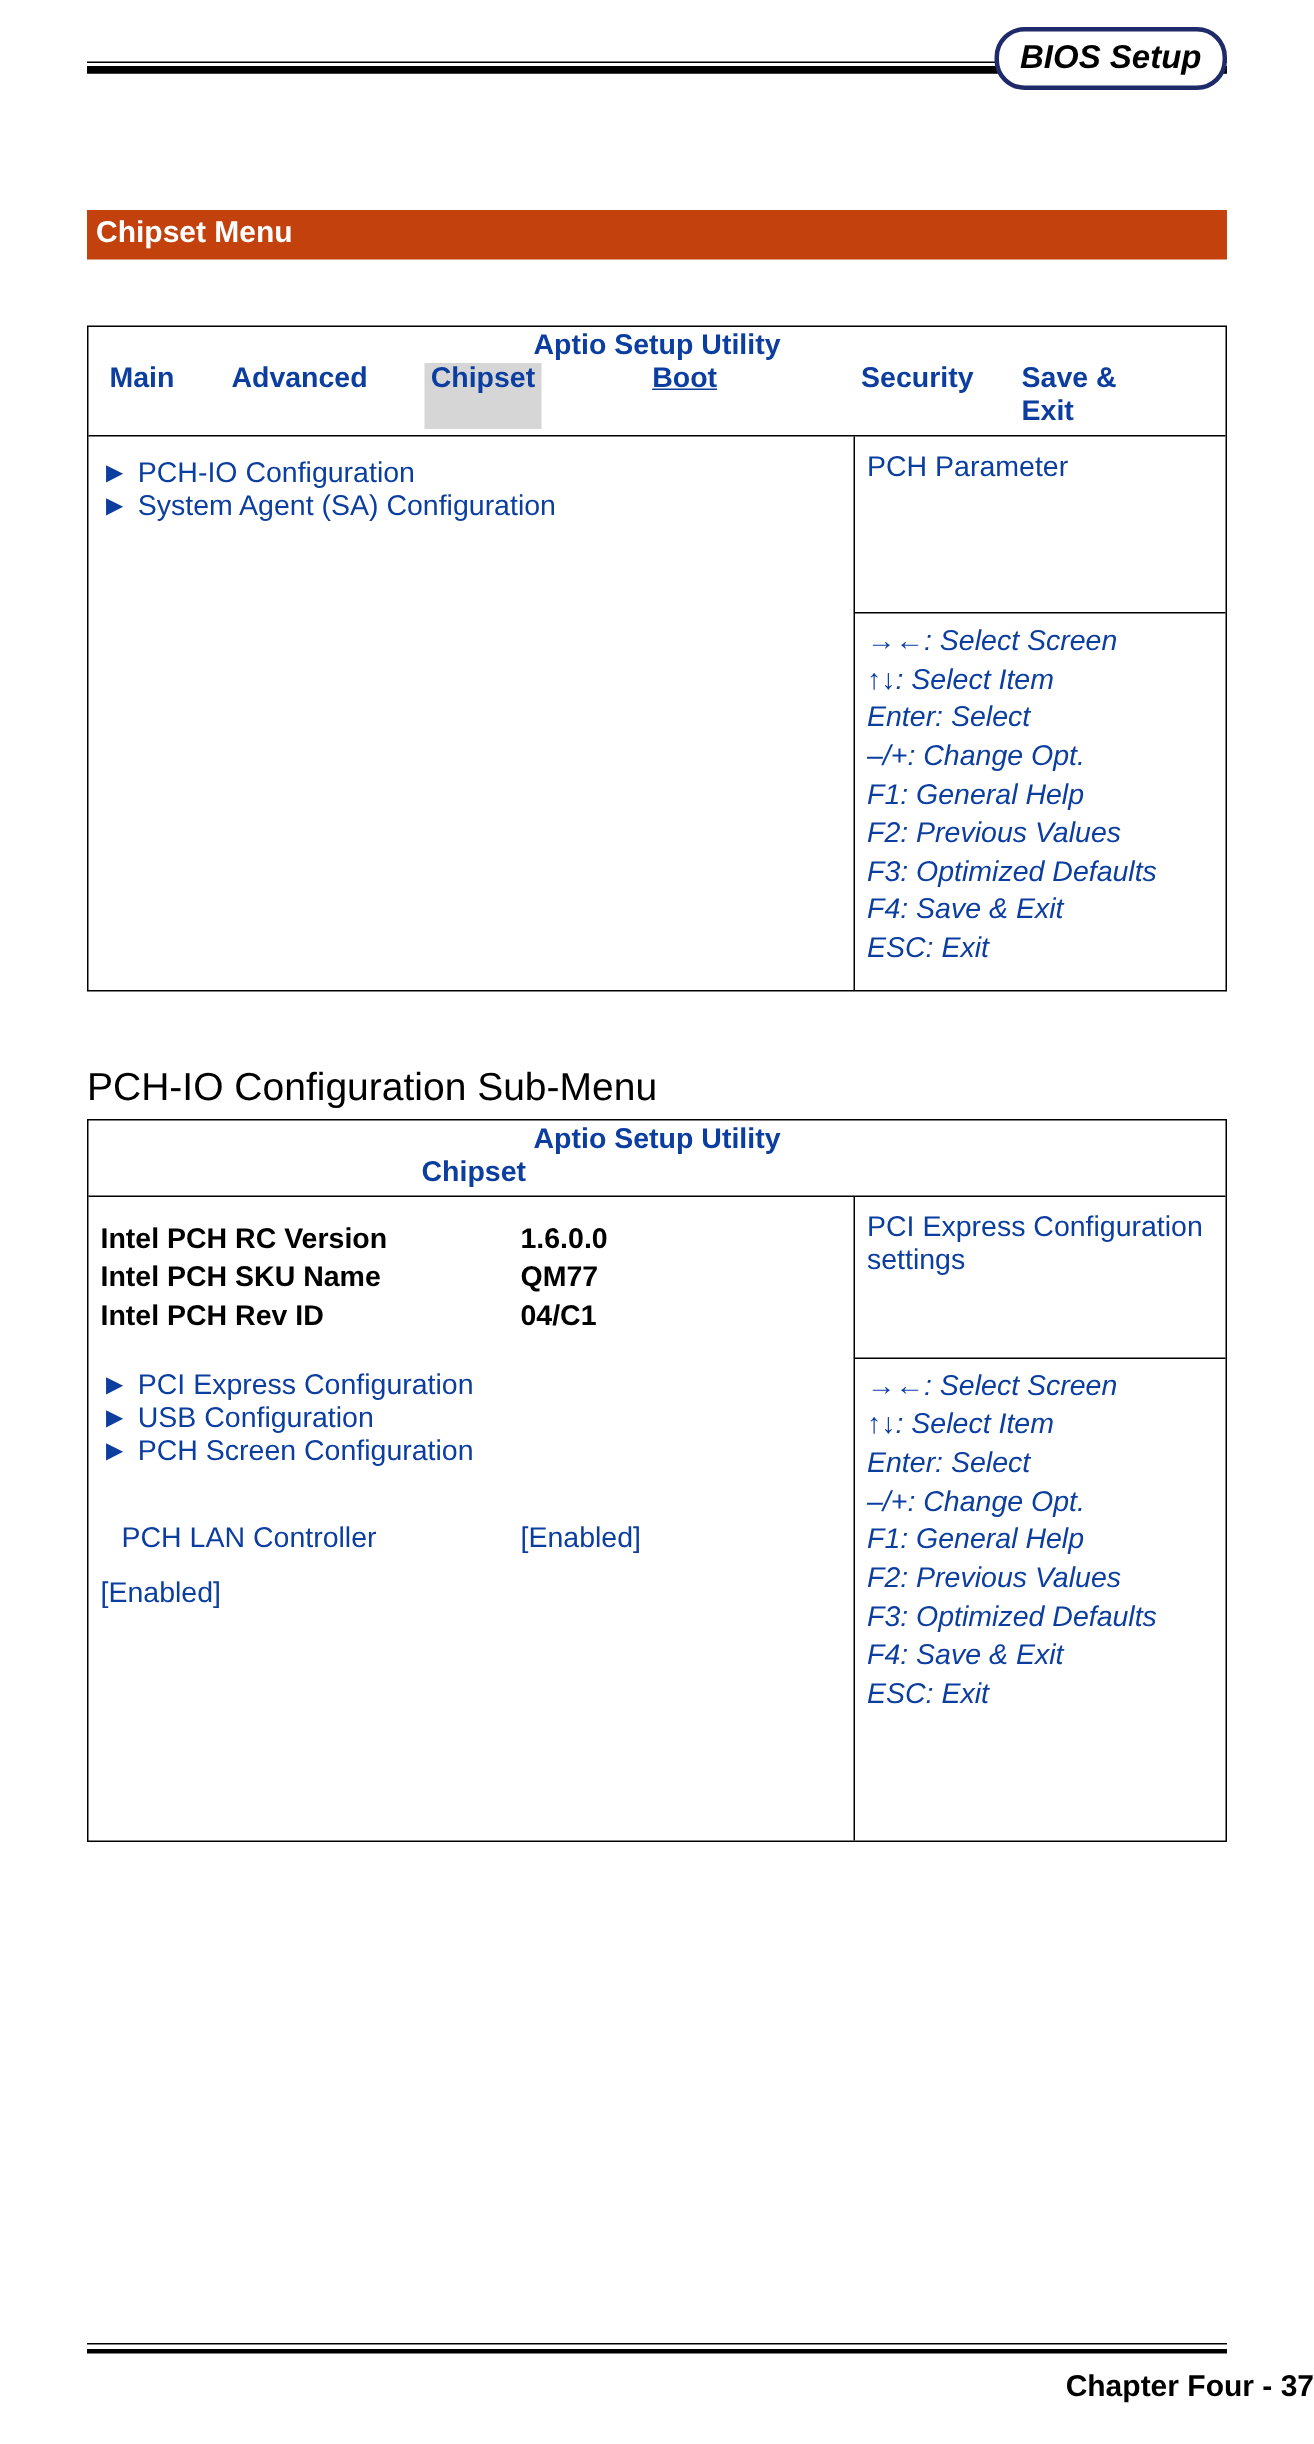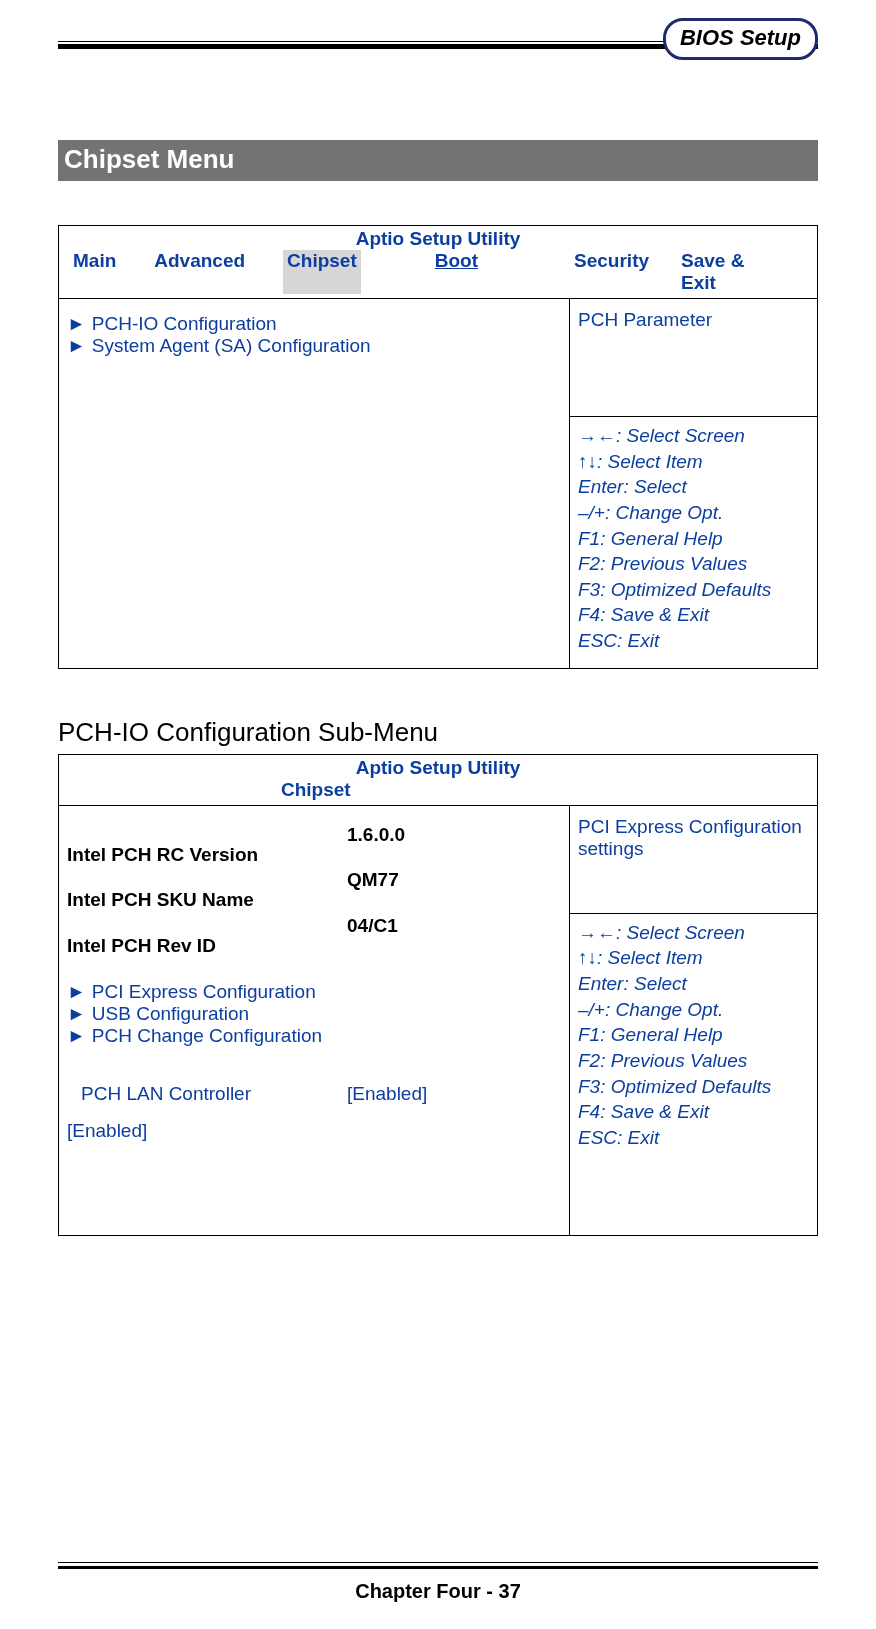--- a/index.html
+++ b/index.html
@@ -41,24 +41,24 @@
       border-radius: 20px;
       padding: 4px 14px 6px 14px;
       font-weight: bold;
       font-style: italic;
       font-size: 22px;
       color: #000;
       z-index: 2;
     }
     .section-title-bar {
       margin-top: 74px;
-      background: #737373;
+      background: #c2410c;
       color: #fff;
       font-weight: bold;
-      font-size: 26px;
+      font-size: 20px;
       padding: 4px 6px 6px 6px;
     }
     .panel {
       margin-top: 44px;
       border: 1.5px solid #000;
       font-size: 19px;
     }
     .panel-title {
       text-align: center;
       color: #0c3ea0;
@@ -143,40 +143,40 @@
       flex: 1;
       padding: 16px 8px 14px 8px;
       font-size: 19px;
     }
     .info-row {
       display: flex;
       font-weight: bold;
       color: #000;
       line-height: 1.35;
     }
-    .info-label { width: 280px; margin-top: 20px; }
+    .info-label { width: 280px; }
     .info-val { }
     .blue { color:#0c3ea0; font-weight: normal;}
     .opt-row { display:flex; color:#0c3ea0; line-height:1.35;margin-top:12px;}
     .opt-label { width: 280px; }
     .footer-rule {
       position:absolute;
       left:58px; right:58px;
       bottom: 62px;
       height:5px;
       border-top:1px solid #000;
     }
     .footer-rule::before{
       content:"";position:absolute;left:0;right:0;top:3px;height:3px;background:#000;
     }
     .footer-text{
       position:absolute;
       bottom: 26px;
       left:0;right:0;
-      text-align:center;
+      text-align:right;
       font-weight:bold;
       font-size:20px;
     }
   </style>
 </head>
 <body>
 
 <div class="page-inner">
   <div class="header-area">
     <div class="header-rule"></div>
@@ -246,21 +246,21 @@
         <div class="menu-line blue">
           <span class="tri">►</span>
           <span>PCI Express Configuration</span>
         </div>
         <div class="menu-line blue">
           <span class="tri">►</span>
           <span>USB Configuration</span>
         </div>
         <div class="menu-line blue">
           <span class="tri">►</span>
-          <span>PCH Change Configuration</span>
+          <span>PCH Screen Configuration</span>
         </div>
         <div style="height:22px"></div>
         <div class="opt-row">
           <span class="opt-label" style="padding-left:14px">PCH LAN Controller</span>
           <span>[Enabled]</span>
         </div>
         <div class="opt-row">
           <span>[Enabled]</span>
         </div>
       </div>

